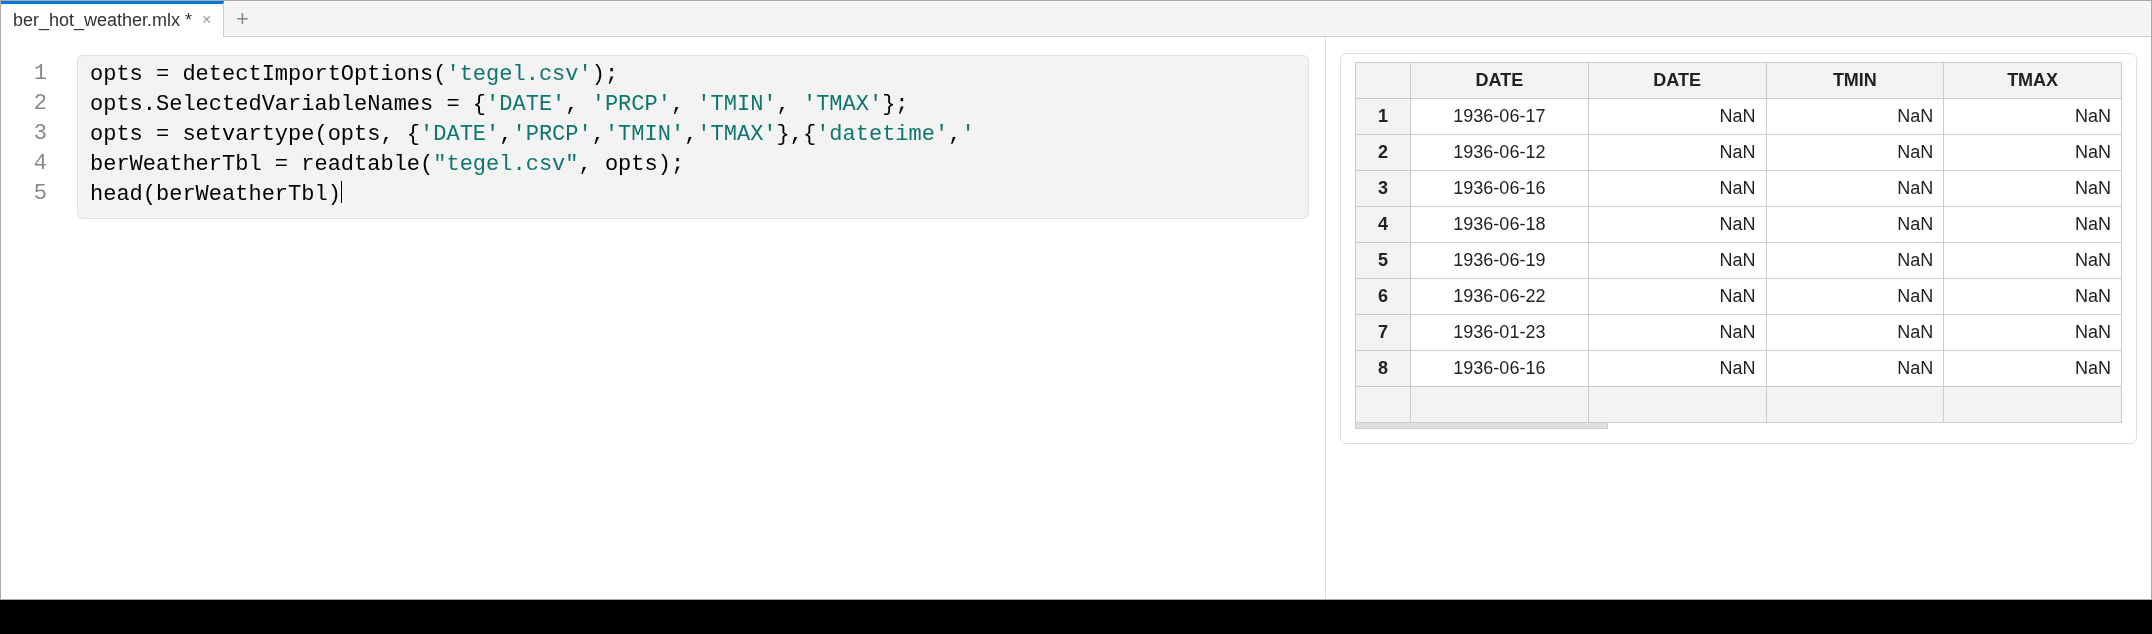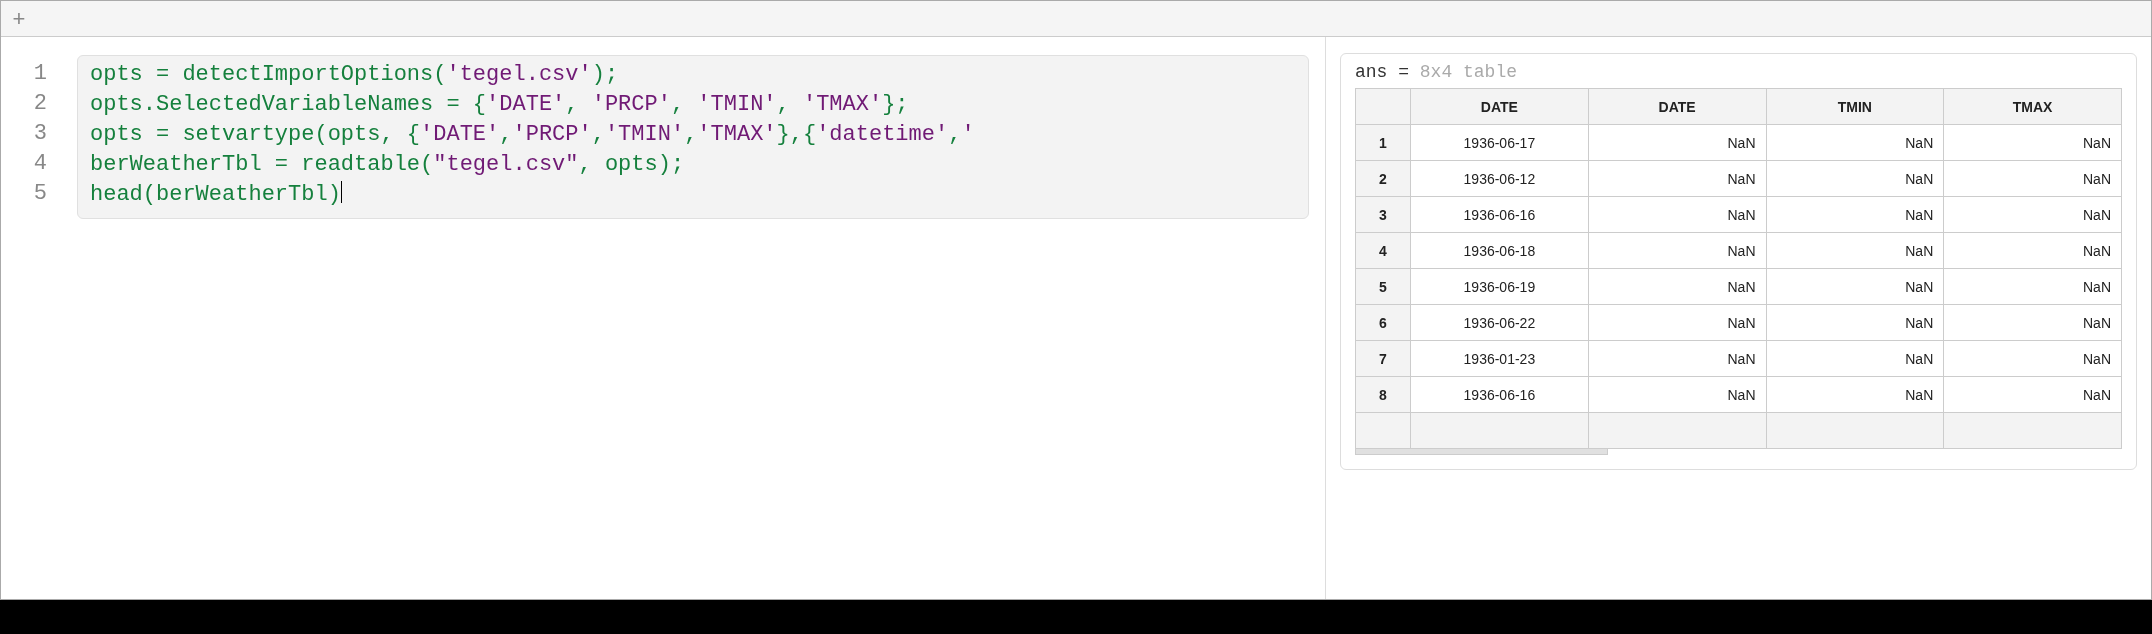--- a/index.html
+++ b/index.html
@@ -83,22 +83,22 @@
     border: 1px solid #e0e0e0;
     border-radius: 6px;
     padding: 4px 12px 8px 12px;
     font-family: Menlo, Consolas, "Courier New", monospace;
     font-size: 22px;
     line-height: 30px;
     color: #222;
     white-space: pre;
     overflow: hidden;
   }
-  .code-block .kw { color: #15803d; }
-  .code-block .str { color: #701a75; }
+  .code-block .kw { color: #000000; }
+  .code-block .str { color: #0f766e; }
   .code-cursor {
     display: inline-block;
     width: 1px;
     height: 22px;
     background: #000;
     vertical-align: middle;
     position: relative;
     top: -2px;
   }
   .output-pane {
@@ -114,21 +114,21 @@
   }
   .ans-line {
     font-family: Menlo, Consolas, "Courier New", monospace;
     font-size: 18px;
     color: #333;
     margin-bottom: 6px;
   }
   .ans-line .dim { color: #aaa; }
   table.data {
     border-collapse: collapse;
-    font-size: 14px;
+    font-size: 18px;
     color: #222;
     width: 100%;
     table-layout: fixed;
   }
   table.data th, table.data td {
     border: 1px solid #ccc;
     padding: 6px 10px;
     height: 36px;
     overflow: hidden;
     white-space: nowrap;
@@ -163,20 +163,24 @@
     height: 34px;
     background: #000;
     width: 2152px;
   }
 </style>
 </head>
 <body>
 
 <div class="window">
   <div class="tabbar">
+    <div class="tab">
+      <span>ber_hot_weather.mlx *</span>
+      <span class="close">×</span>
+    </div>
     <div class="add-tab">
       <span>+</span>
     </div>
   </div>
 
   <div class="main">
     <div class="editor-pane">
       <div class="gutter" id="gutter">
           <div>1</div>
           <div>2</div>
@@ -184,23 +188,20 @@
           <div>4</div>
           <div>5</div>
         </div>
       <div class="code-wrap">
         <div class="code-block" id="code-block"><div><span class="kw">opts = detectImportOptions(</span><span class="str">'tegel.csv'</span><span class="kw">);</span></div><div><span class="kw">opts.SelectedVariableNames = {</span><span class="str">'DATE'</span><span class="kw">, </span><span class="str">'PRCP'</span><span class="kw">, </span><span class="str">'TMIN'</span><span class="kw">, </span><span class="str">'TMAX'</span><span class="kw">};</span></div><div><span class="kw">opts = setvartype(opts, {</span><span class="str">'DATE'</span><span class="kw">,</span><span class="str">'PRCP'</span><span class="kw">,</span><span class="str">'TMIN'</span><span class="kw">,</span><span class="str">'TMAX'</span><span class="kw">},{</span><span class="str">'datetime'</span><span class="kw">,</span><span class="str">'</span></div><div><span class="kw">berWeatherTbl = readtable(</span><span class="str">"tegel.csv"</span><span class="kw">, opts);</span></div><div><span class="kw">head(berWeatherTbl)</span><span class="code-cursor"></span></div></div>
       </div>
     </div>
 
     <div class="output-pane">
       <div class="output-box">
-        <div class="ans-line">
-          <span>ans = </span><span class="dim">8x4 table</span>
-        </div>
         <table class="data">
           <thead>
             <tr>
               <th class="corner"></th>
               <th>DATE</th>
               <th>DATE</th>
               <th>TMIN</th>
               <th>TMAX</th>
             </tr>
           </thead>

